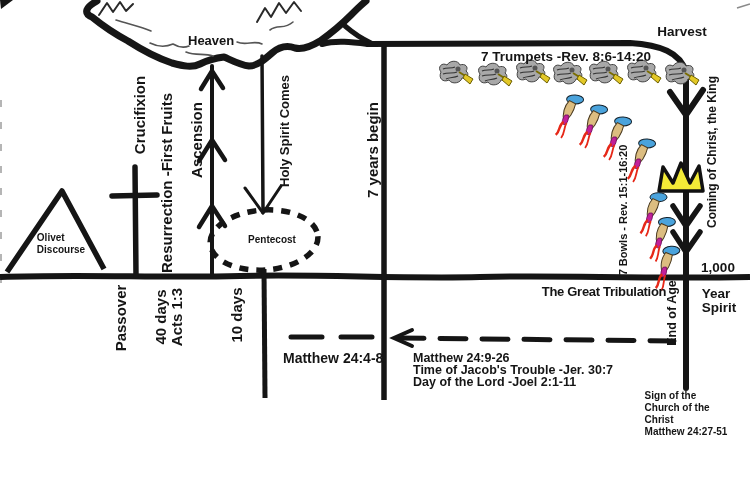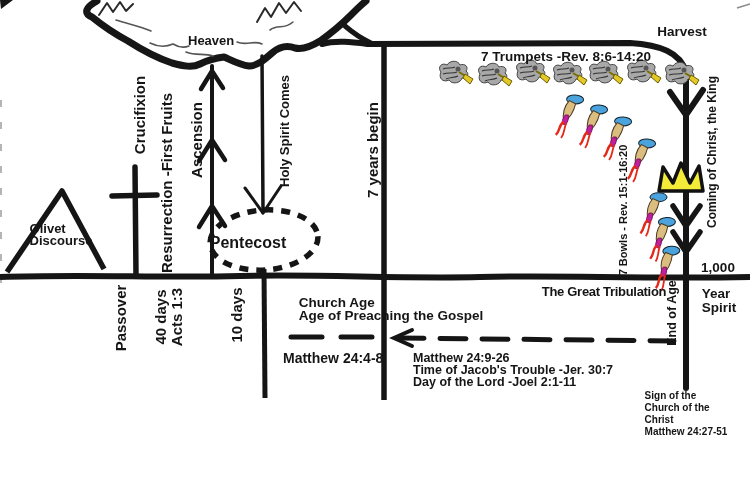--- a/index.html
+++ b/index.html
@@ -208,31 +208,27 @@
         <path d="M8,24 C6,30 8,35 11,33 C13,31 13,27 11,23 Z" fill="#c2209a" stroke="#701060" stroke-width="0.8"></path>
         <path d="M9,31 C5,36 9,40 6,46" stroke="#e62818" stroke-width="2.4" fill="none"></path>
         <path d="M12,31 C11,37 14,41 12,47" stroke="#e62818" stroke-width="1.8" fill="none"></path>
       </svg>
     </span>
 
   <div class="t" style="left:188px;top:33px;font-size:13px">Heaven</div>
   <div class="t c" style="left:682px;top:24px;font-size:13.5px">Harvest</div>
   <div class="t c" style="left:566px;top:49px;font-size:13.5px">7 Trumpets -Rev. 8:6-14:20</div>
 
-  <div class="t c" style="left:61px;top:223px;font-size:13px;line-height:12px">
+  <div class="t c" style="left:61px;top:232px;font-size:10px;line-height:12px">
     <div>Olivet</div>
     <div>Discourse</div>
   </div>
 
-  <div class="t c" style="left:248px;top:234px;font-size:16px">Pentecost</div>
-
-  <div class="t c" style="left:391px;top:296px;font-size:13.5px;line-height:13px">
-    <div>Church Age</div>
-    <div>Age of Preaching the Gospel</div>
-  </div>
+  <div class="t c" style="left:272px;top:234px;font-size:10px">Pentecost</div>
+
 
   <div class="t" style="left:283px;top:350px;font-size:14px">Matthew 24:4-8</div>
 
   <div class="t c" style="left:604px;top:284px;font-size:13px;letter-spacing:-0.3px">The Great Tribulation</div>
 
   <div class="t c" style="left:718px;top:260px;font-size:13.5px">1,000</div>
   <div class="t c" style="left:719px;top:287px;font-size:13.5px;line-height:14px">
     <div>Year</div>
     <div>Spirit</div>
   </div>

